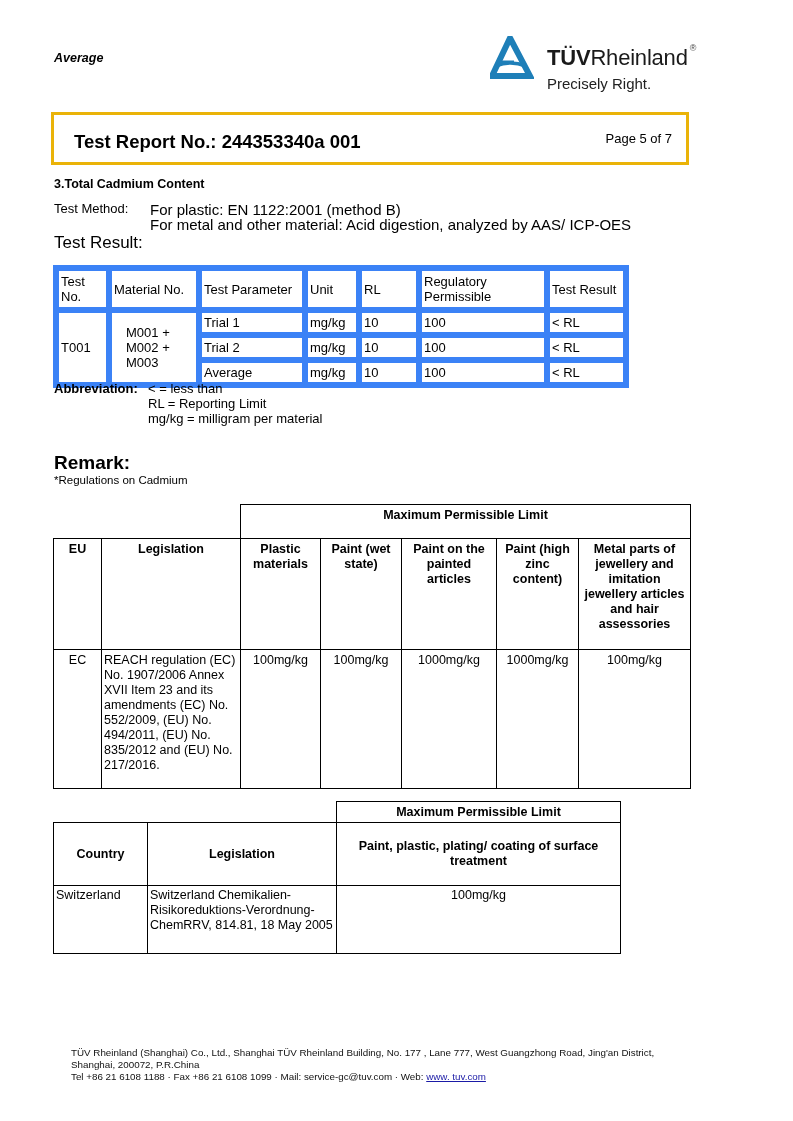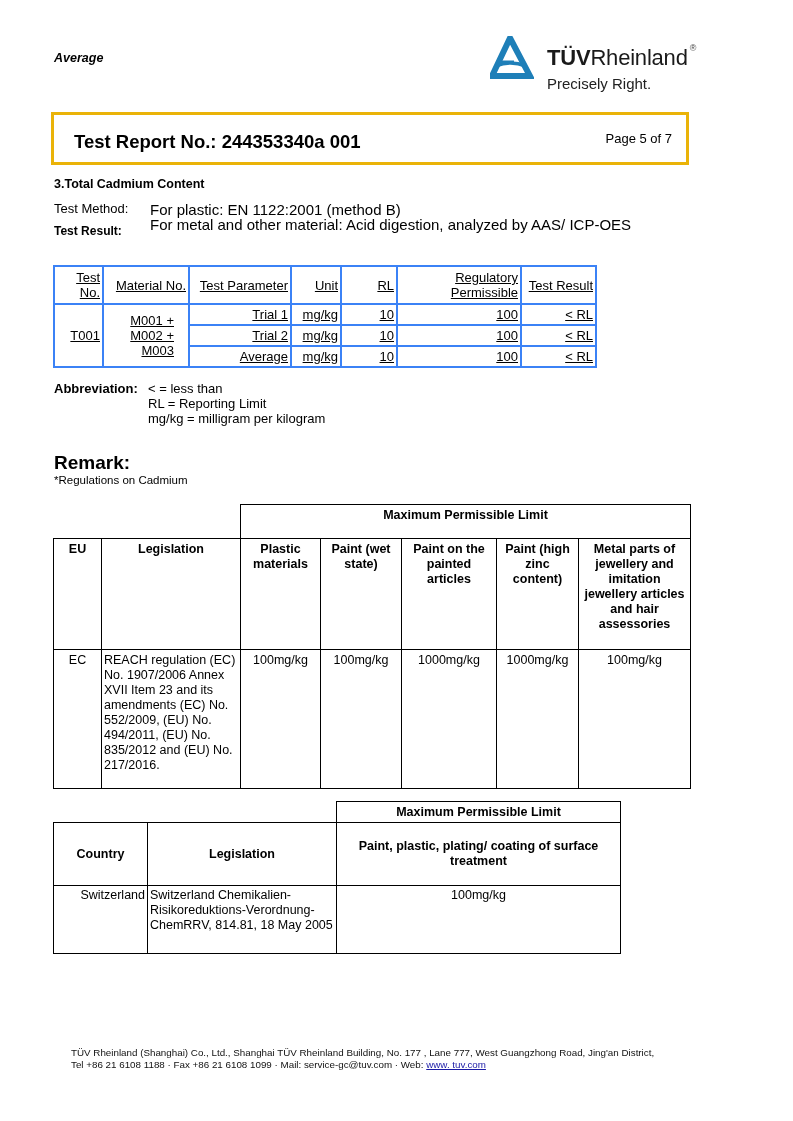--- a/index.html
+++ b/index.html
@@ -19,25 +19,25 @@
   .report-box {
     left: 51px; top: 112px; width: 638px; height: 53px;
     border: 3px solid #eab308; box-sizing: border-box;
   }
   .report-title { position: absolute; left: 20px; top: 16px; font-size: 18.5px; font-weight: bold; }
   .page-no { position: absolute; right: 14px; top: 16px; font-size: 13px; margin-left: 12px; }
 
   .sec-title { left: 54px; top: 177px; font-size: 12.5px; font-weight: bold; }
   .tm-label { left: 54px; top: 201px; font-size: 13px; }
   .tm-line { left: 150px; font-size: 15px; }
-  .tr-label { left: 54px; top: 224px; font-size: 12px; font-weight: bold; }
+  .tr-label { left: 54px; top: 233px; font-size: 17px; font-weight: normal; }
 
   table { border-collapse: collapse; }
   .t1 { left: 53px; top: 265px; font-size: 13px; }
-  .t1 td, .t1 th { border: 2px solid #3b82f6; text-align: right; padding: 0 2px; font-weight: normal; text-decoration: underline; }
+  .t1 td, .t1 th { border: 6px solid #3b82f6; text-align: left; padding: 0 2px; font-weight: normal; }
   .t1 th { height: 36px; line-height: 15px; }
   .t1 td { height: 19px; line-height: 15px; }
 
   .abbr-label { left: 54px; top: 381px; font-size: 13px; font-weight: bold; }
   .abbr-line { left: 148px; font-size: 13px; }
   .remark { left: 54px; top: 452px; font-size: 19px; font-weight: bold; }
   .regs { left: 54px; top: 474px; font-size: 11.5px; }
 
   .t2 { left: 53px; top: 504px; font-size: 12.5px; }
   .t2 td, .t2 th { border: 1px solid #000; vertical-align: top; padding: 3px 2px 0 2px; line-height: 15px; }
@@ -112,21 +112,21 @@
     <td>10</td>
     <td>100</td>
     <td>&lt; RL</td>
   </tr>
 </tbody>
   </table>
 
 <div class="abs abbr-label">Abbreviation:</div>
 <div class="abs abbr-line" style="top:381px">&lt; = less than</div>
 <div class="abs abbr-line" style="top:396px">RL = Reporting Limit</div>
-<div class="abs abbr-line" style="top:411px">mg/kg = milligram per kilogram</div>
+<div class="abs abbr-line" style="top:411px">mg/kg = milligram per material</div>
 
 <div class="abs remark">Remark:</div>
 <div class="abs regs">*Regulations on Cadmium</div>
 
 <table class="abs t2">
   <tbody>
       <tr>
     <th class="empty" colspan="2" style="height:30px"></th>
     <th colspan="5" style="height:30px">Maximum Permissible Limit</th>
   </tr>
@@ -156,23 +156,24 @@
       <tr>
     <th class="empty" colspan="2" style="height:16px"></th>
     <th style="height:16px">Maximum Permissible Limit</th>
   </tr>
   <tr>
     <th style="width:89px;height:58px">Country</th>
     <th style="width:184px">Legislation</th>
     <th style="width:279px">Paint, plastic, plating/ coating of surface treatment</th>
   </tr>
   <tr>
-    <td style="text-align:right;vertical-align:top;height:63px">Switzerland</td>
+    <td style="text-align:left;vertical-align:top;height:63px">Switzerland</td>
     <td style="text-align:left;vertical-align:top">Switzerland Chemikalien-Risikoreduktions-Verordnung-ChemRRV,  814.81, 18 May 2005</td>
     <td style="text-align:center;vertical-align:top">100mg/kg</td>
   </tr>
 </tbody>
   </table>
 
 <div class="abs footer">
   <div>TÜV Rheinland (Shanghai) Co., Ltd., Shanghai TÜV Rheinland Building, No. 177 , Lane 777, West Guangzhong Road, Jing'an District,</div>
+  <div>Shanghai, 200072, P.R.China</div>
   <div><span>Tel +86 21 6108 1188 · Fax +86 21 6108 1099 · Mail: service-gc@tuv.com · Web: </span><a>www. tuv.com</a></div>
 </div>
 
 </body></html>

